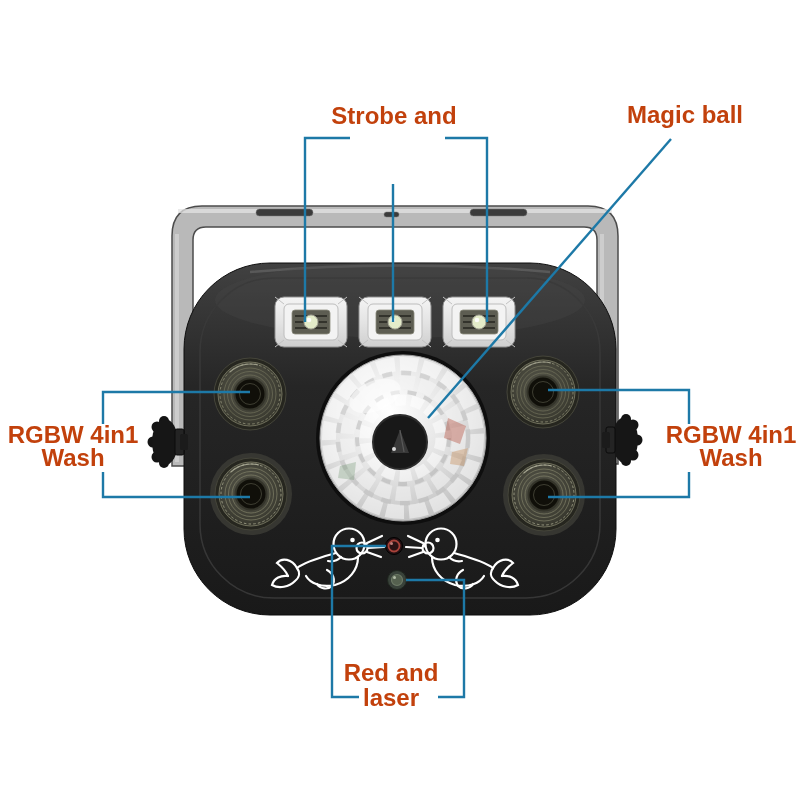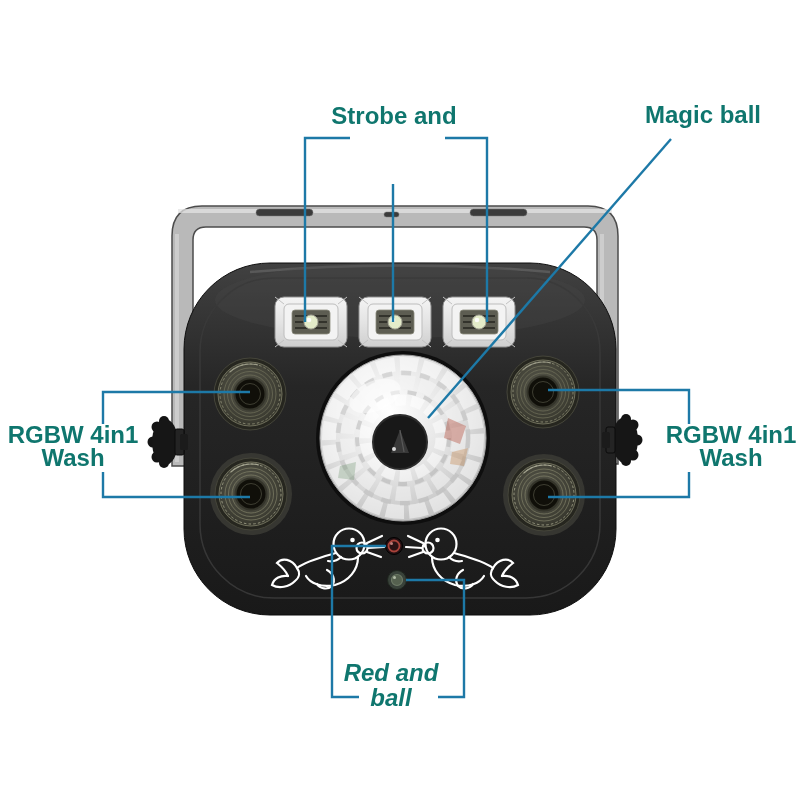--- a/index.html
+++ b/index.html
@@ -1,26 +1,26 @@
 <!DOCTYPE html>
 <html><head>
 <meta charset="utf-8">
 <style>
   html,body{margin:0;padding:0;background:#fff;}
   .scene{position:relative;width:800px;height:800px;background:#fff;overflow:hidden;
          font-family:"Liberation Sans",sans-serif;}
   .scene svg{position:absolute;left:0;top:0;}
   .lbl{position:absolute;font-weight:600;font-size:24px;line-height:24px;
-       color:#0f766e;text-align:center;letter-spacing:0px;}
+       color:#c2410c;text-align:center;letter-spacing:0px;}
   .lbl div{white-space:nowrap;}
   #label-strobe-uv{left:296px;top:104px;width:196px;}
-  #label-magic-ball{left:638px;top:103px;width:130px;}
+  #label-magic-ball{left:620px;top:103px;width:130px;}
   #label-wash-left{left:0px;top:423px;width:146px;line-height:23px;}
   #label-wash-right{left:658px;top:423px;width:146px;line-height:23px;}
-  #label-laser{left:318px;top:660px;width:146px;line-height:25px;font-style:italic;}
+  #label-laser{left:318px;top:660px;width:146px;line-height:25px;}
 </style>
 </head>
 <body>
 
 <div class="scene">
 
   <svg width="800" height="800" viewBox="0 0 800 800">
     <defs>
       <linearGradient id="bodyGrad" x1="0" y1="0" x2="0" y2="1">
         <stop offset="0" stop-color="#414141"></stop>
@@ -229,16 +229,16 @@
     <div>Wash</div>
   </div>
 
   <div class="lbl" id="label-wash-right">
     <div>RGBW 4in1</div>
     <div>Wash</div>
   </div>
 
   <div class="lbl" id="label-laser">
     <div>Red and</div>
-    <div>ball</div>
+    <div>laser</div>
   </div>
 
 </div>
 
 </body></html>

